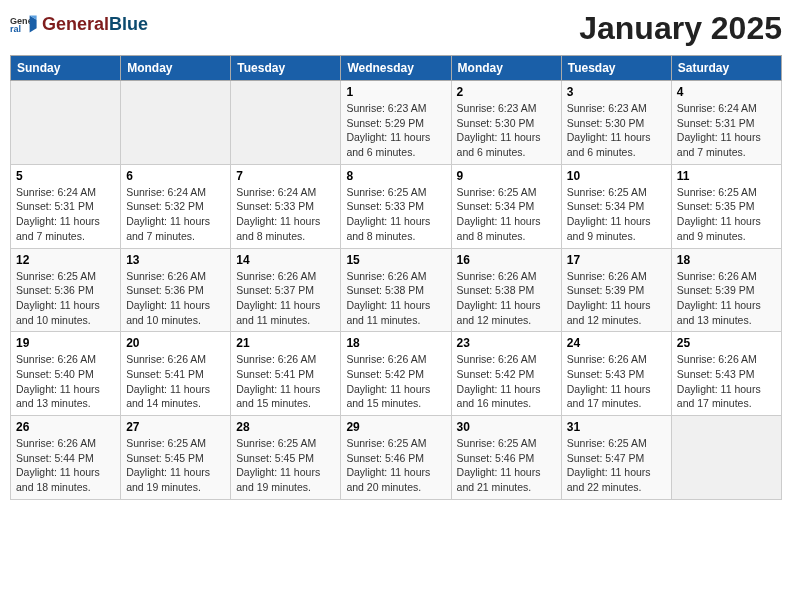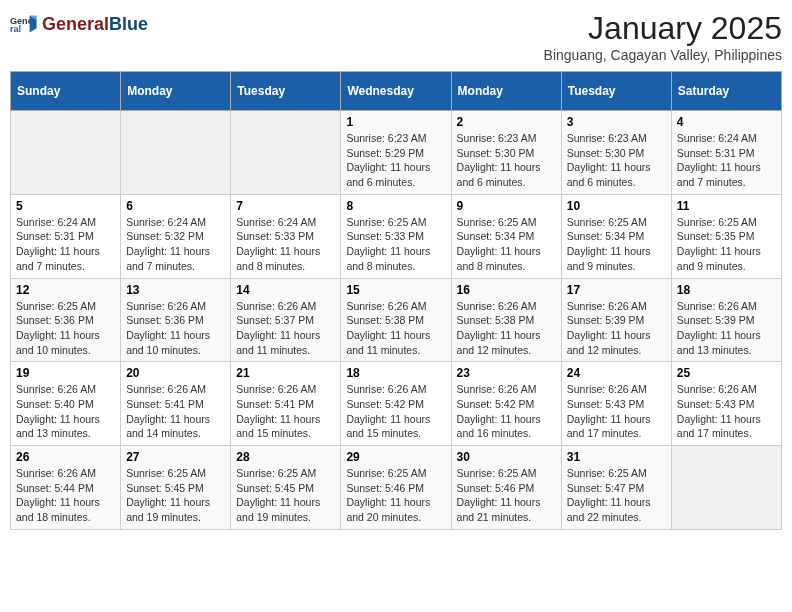--- a/index.html
+++ b/index.html
@@ -23,37 +23,37 @@
     }
     .logo-icon {
       width: 28px;
       height: 28px;
     }
     .title-block {
       text-align: right;
     }
     .month-year {
       font-size: 32px;
-      font-weight: normal;
+      font-weight: bold;
       color: #222;
     }
     .location {
       font-size: 14px;
       color: #444;
     }
     .calendar {
       width: 100%;
       border-collapse: collapse;
       font-size: 11px;
     }
     .calendar th {
       background: #1a5fa8;
       color: #fff;
       text-align: left;
-      padding: 12px 6px;
+      padding: 5px 6px;
       font-size: 12px;
       font-weight: bold;
       border: 1px solid #aaa;
     }
     .calendar td {
       border: 1px solid #ccc;
       vertical-align: top;
       padding: 4px 5px;
       width: 110px;
       min-height: 80px;
@@ -92,21 +92,20 @@
       <polygon points="28,8 38,8 38,14" fill="#5ba0e0"></polygon>
     </svg>
     <div>
       <div>
         <span style="font-size:18px;font-weight:bold;color:#7f1d1d;">General</span><span style="font-size:18px;font-weight:bold;color:#0c4a6e;">Blue</span>
       </div>
     </div>
   </div>
   <div class="title-block">
     <div class="month-year">January 2025</div>
-    <div class="location">Binguang, Cagayan Valley, Philippines</div>
   </div>
 </div>
 
 <table class="calendar">
   <thead>
     <tr>
       <th>Sunday</th>
       <th>Monday</th>
       <th>Tuesday</th>
       <th>Wednesday</th>

